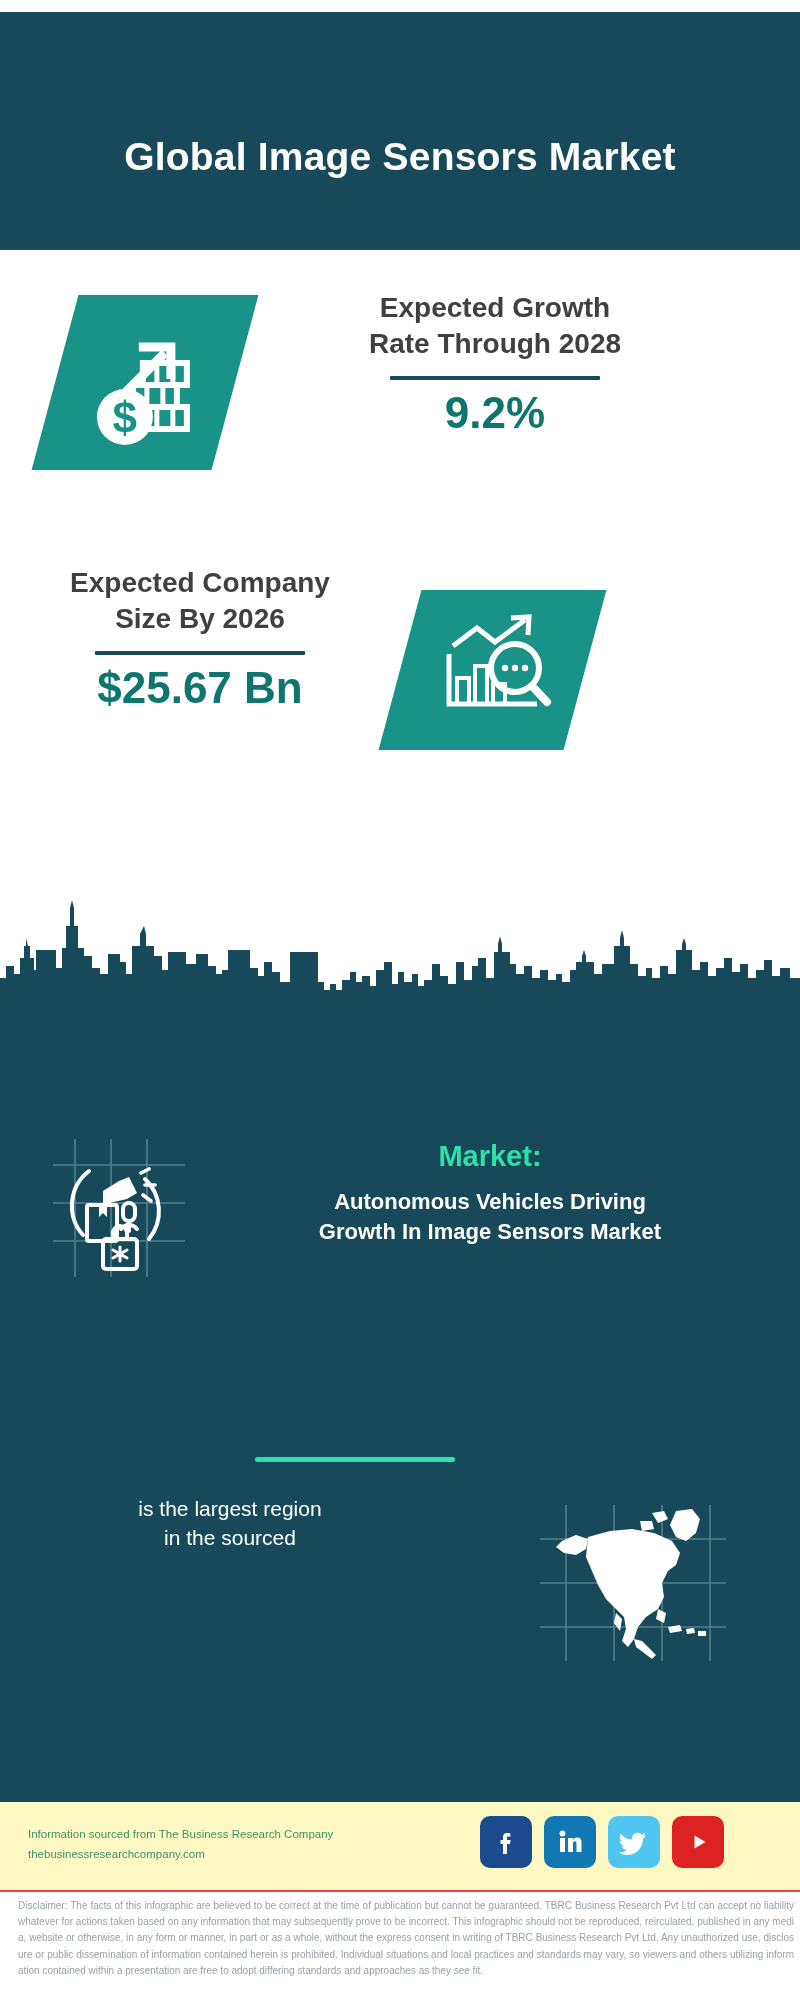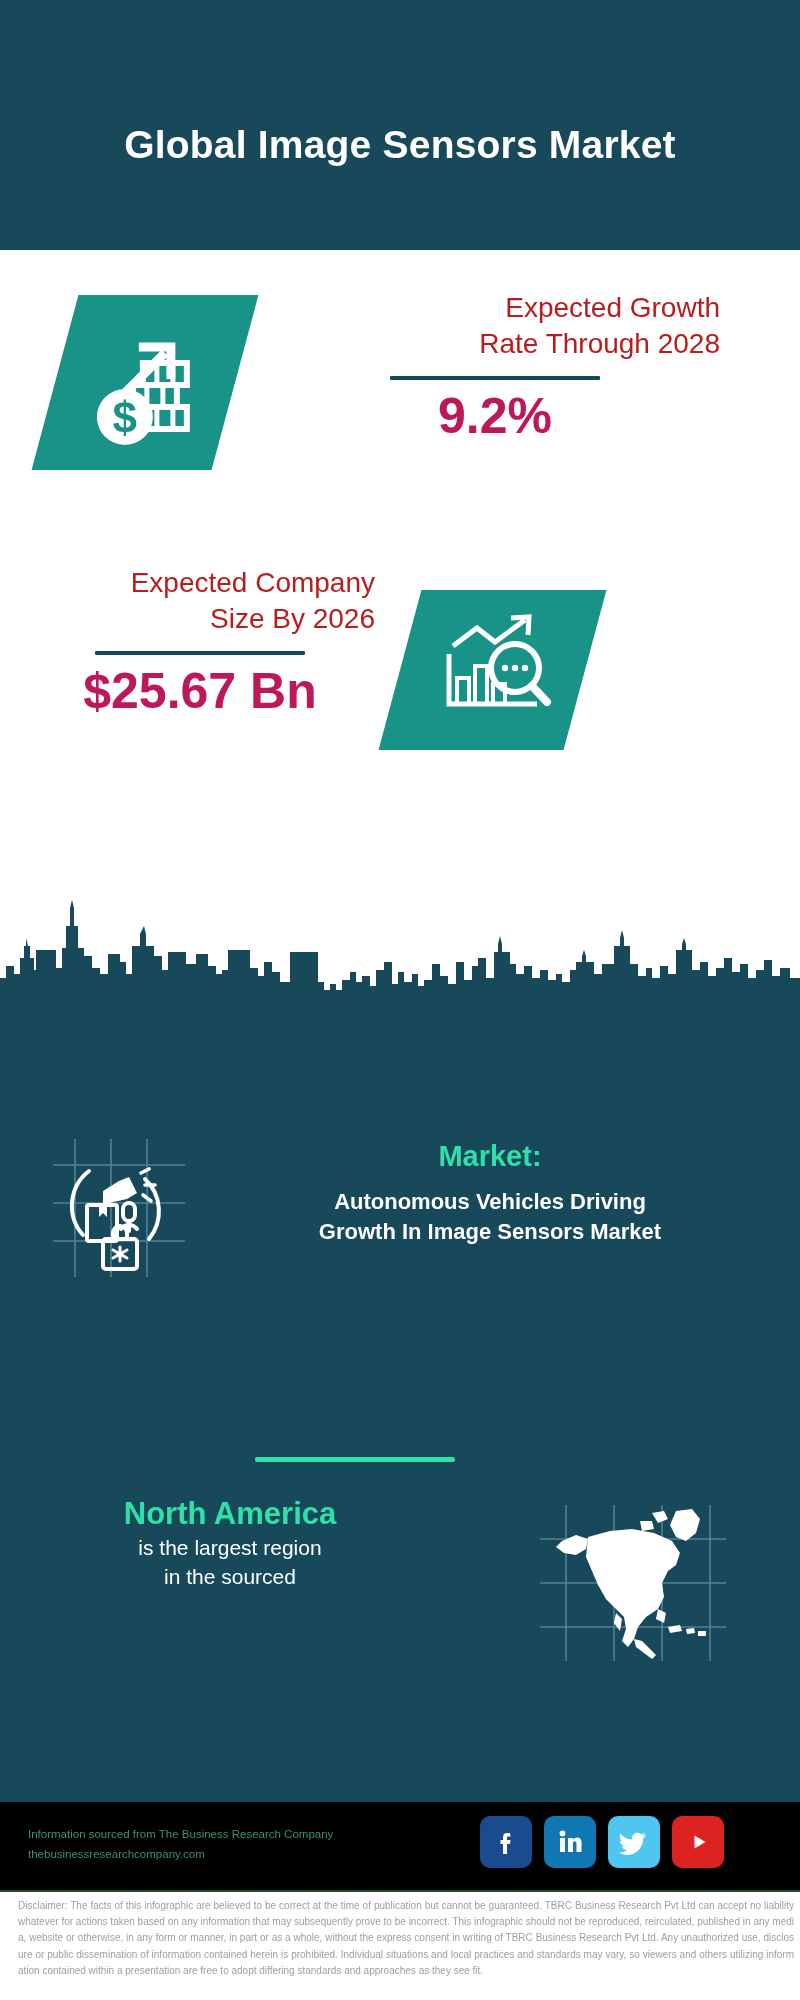--- a/index.html
+++ b/index.html
@@ -7,21 +7,21 @@
     width:800px;height:2000px;
     background:#ffffff;
     font-family:"Liberation Sans", sans-serif;
     overflow:hidden;
     position:relative;
   }
   .page{position:relative;width:800px;height:2000px;overflow:hidden;}
 
   
   .header{
-    position:absolute;left:0;top:0;width:800px;height:250px;
+    position:absolute;left:0;top:12px;width:800px;height:250px;
     background:#17495a;
     display:flex;align-items:center;justify-content:center;
   }
   .header-title{
     color:#ffffff;
     font-size:39px;
     font-weight:bold;
     line-height:1.22;
     text-align:center;
     letter-spacing:.2px;
@@ -39,27 +39,27 @@
   .para{
     position:absolute;
     background:#199287;
     transform:skewX(-15deg);
     display:flex;align-items:center;justify-content:center;
   }
   .para > .icon-wrap{ transform:skewX(15deg); display:block; }
 
   .stat-block{position:absolute;}
   .stat-title{
-    color:#b91c1c;font-weight:normal;font-size:28px;line-height:1.28;text-align:right;
+    color:#404040;font-weight:bold;font-size:28px;line-height:1.28;text-align:center;
   }
   .rule-dark{
     width:210px;height:4px;background:#17495a;margin:14px auto 10px auto;border-radius:1px;
   }
   .stat-value{
-    color:#be185d;font-weight:bold;font-size:50px;line-height:1.05;text-align:center;
+    color:#0f766e;font-weight:bold;font-size:44px;line-height:1.05;text-align:center;
   }
 
   
   .dark-lower{
     position:absolute;left:0;top:1005px;width:800px;height:795px;background:#17495a;
   }
   .skyline{
     position:absolute;left:0;top:890px;width:800px;height:120px;
   }
 
@@ -76,22 +76,22 @@
 
   
   .region-wrap{position:absolute;left:0;top:1495px;width:800px;}
   .region-text{position:absolute;left:30px;top:0;width:400px;text-align:center;}
   .region-name{color:#2fe0a8;font-weight:bold;font-size:31px;line-height:1.25;}
   .region-sub{color:#ffffff;font-size:21px;line-height:1.38;font-weight:normal;margin-top:0;}
   .region-map{position:absolute;left:540px;top:10px;width:190px;height:160px;}
 
   
   .footer{
-    position:absolute;left:0;top:1800px;width:800px;height:88px;background:#000000;
-    border-top:2px solid #17495a;border-bottom:2px solid #14532d;
+    position:absolute;left:0;top:1800px;width:800px;height:88px;background:#fef9c3;
+    border-top:2px solid #17495a;border-bottom:2px solid #ef4444;
   }
   .footer-text{
     position:absolute;left:28px;top:22px;width:350px;
     color:#3e8f6e;font-size:11.5px;line-height:1.75;
   }
   .social-row{position:absolute;left:480px;top:14px;display:flex;gap:12px;}
   .social{
     width:52px;height:52px;border-radius:10px;
     display:flex;align-items:center;justify-content:center;
   }
@@ -265,21 +265,20 @@
         <div>Autonomous Vehicles Driving</div>
         <div>Growth In Image Sensors Market</div>
       </div>
     </div>
   </div>
 
   <div class="divider-mint"></div>
 
   <div class="region-wrap">
     <div class="region-text">
-      <div class="region-name">North America</div>
       <div class="region-sub">
         <div>is the largest region</div>
         <div>in the sourced</div>
       </div>
     </div>
 
     <div class="region-map">
       <svg width="190" height="160" viewBox="0 0 190 160">
         <g stroke="#7fb0bd" stroke-width="1.6" opacity="0.55">
           <line x1="0" y1="34" x2="186" y2="34"></line>

